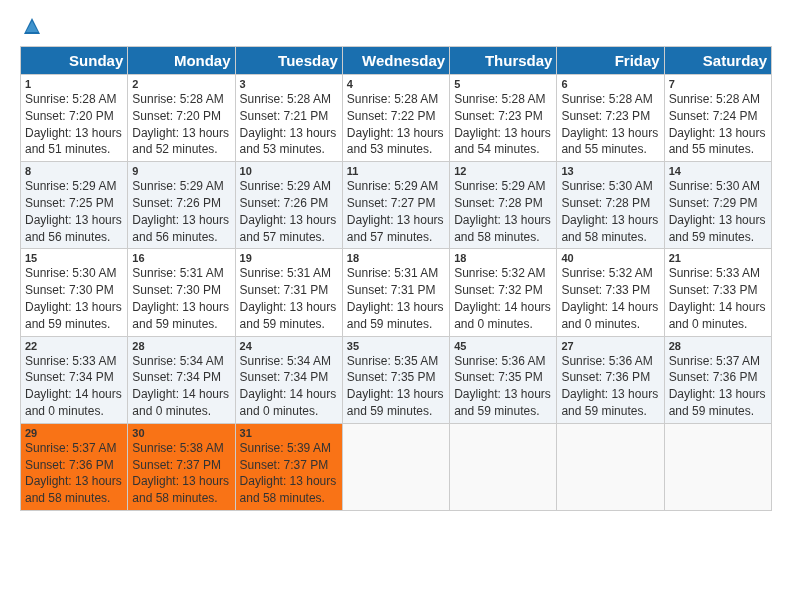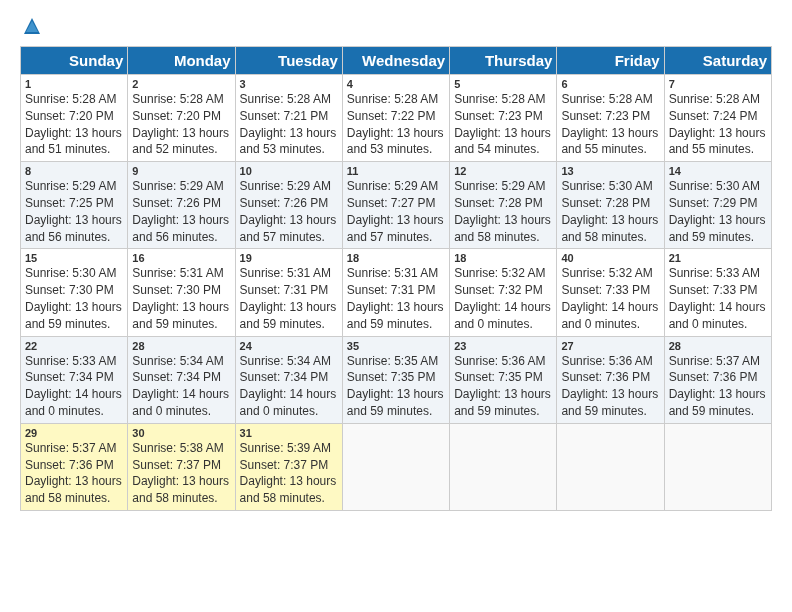--- a/index.html
+++ b/index.html
@@ -95,21 +95,21 @@
     .day-info {
       font-size: 12px;
       line-height: 1.4;
       color: #333;
     }
     .empty-cell {
       background-color: #f9f9f9 !important;
     }
     
     .calendar tbody tr:last-child td {
-      background-color: #fef9c3;
+      background-color: #f97316;
     }
   </style>
 </head>
 <body>
 
 <div class="page">
   <div class="header">
     <div class="logo">
       <div class="logo-text">
         <span class="logo-general"></span>
@@ -240,21 +240,21 @@
           </td>
           <td>
             <span class="day-number">24</span>
             <div class="day-info">Sunrise: 5:34 AM<br>Sunset: 7:34 PM<br>Daylight: 14 hours and 0 minutes.</div>
           </td>
           <td>
             <span class="day-number">35</span>
             <div class="day-info">Sunrise: 5:35 AM<br>Sunset: 7:35 PM<br>Daylight: 13 hours and 59 minutes.</div>
           </td>
           <td>
-            <span class="day-number">23</span>
+            <span class="day-number">45</span>
             <div class="day-info">Sunrise: 5:36 AM<br>Sunset: 7:35 PM<br>Daylight: 13 hours and 59 minutes.</div>
           </td>
           <td>
             <span class="day-number">27</span>
             <div class="day-info">Sunrise: 5:36 AM<br>Sunset: 7:36 PM<br>Daylight: 13 hours and 59 minutes.</div>
           </td>
           <td>
             <span class="day-number">28</span>
             <div class="day-info">Sunrise: 5:37 AM<br>Sunset: 7:36 PM<br>Daylight: 13 hours and 59 minutes.</div>
           </td>

